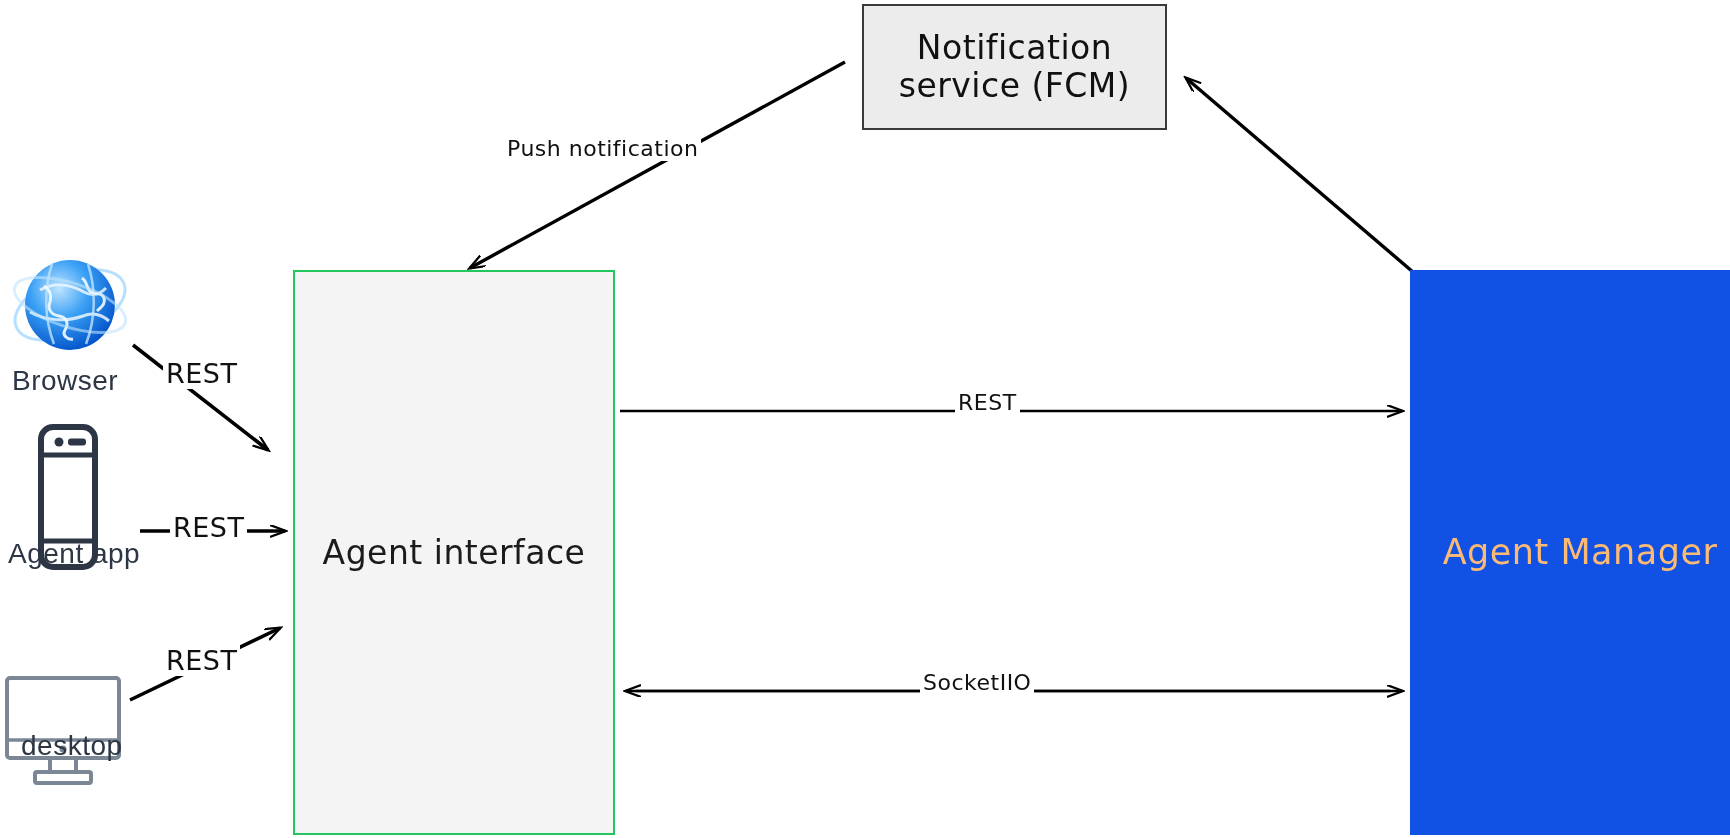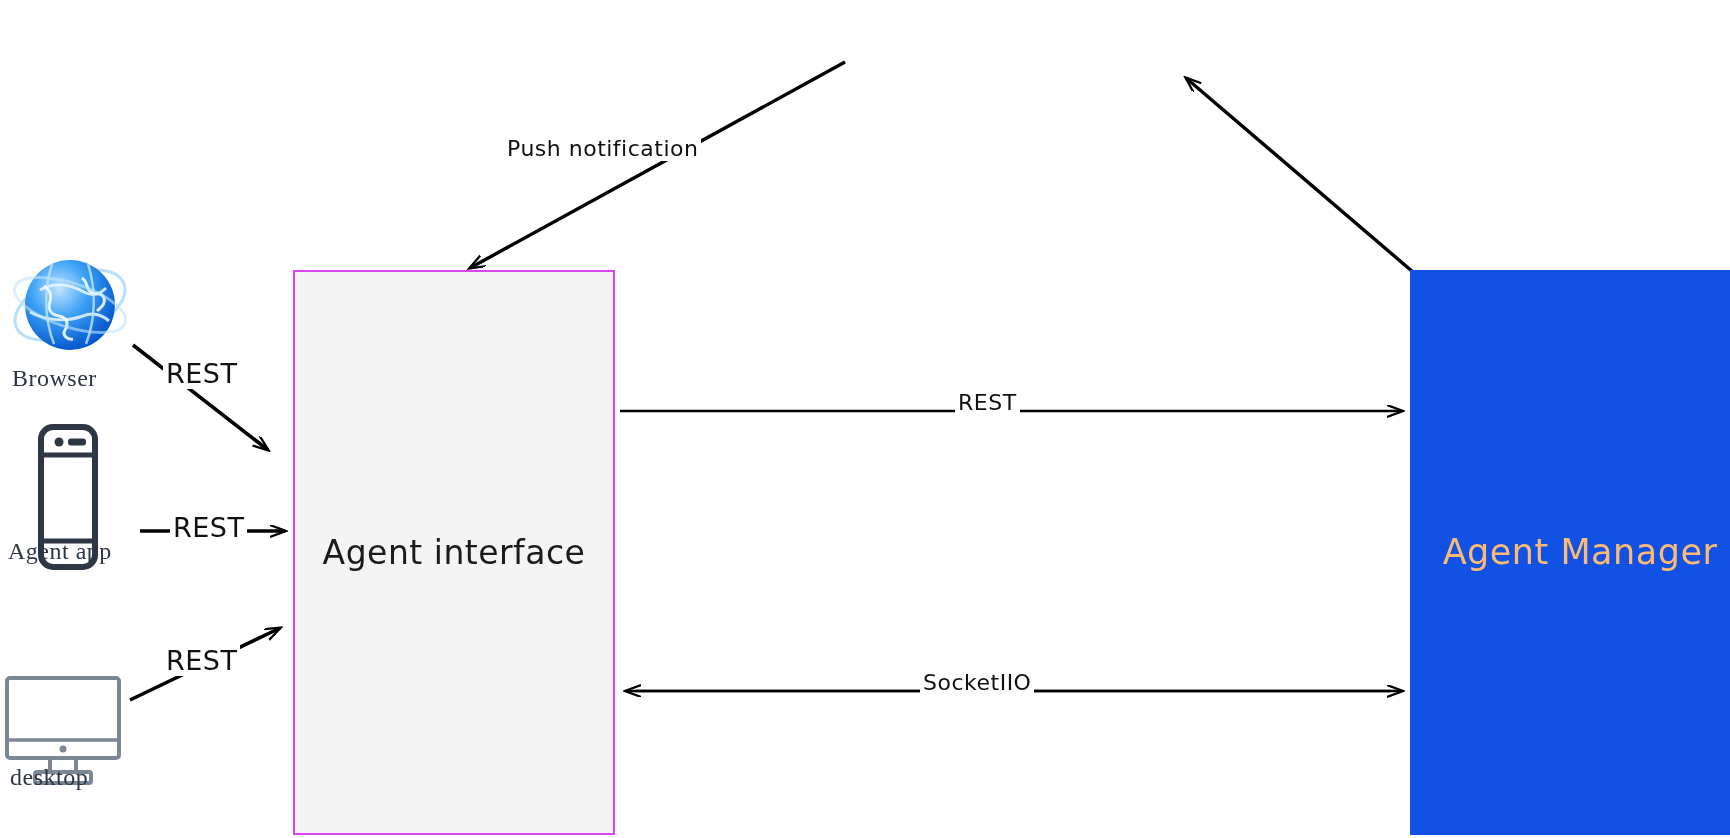--- a/index.html
+++ b/index.html
@@ -19,21 +19,21 @@
   }
   
   #notif-box{
     left:862px;top:4px;width:305px;height:126px;
     background:#ececec;border:2px solid #3b3b3b;
   }
   #notif-box .node-label{font-size:33px;color:#111;}
   
   #agent-interface-box{
     left:293px;top:270px;width:322px;height:565px;
-    background:#f4f4f4;border:2px solid #d946ef;
+    background:#f4f4f4;border:2px solid #22c55e;
   }
   #agent-interface-box .node-label{font-size:33px;color:#1b1b1b;}
   
   #agent-manager-box{
     left:1410px;top:270px;width:340px;height:565px;
     background:#1152e4;border:none;
   }
   #agent-manager-box .node-label{font-size:35px;color:#fdba74;}
 
   
@@ -42,22 +42,22 @@
     font-family:"DejaVu Sans", sans-serif;
     font-size:22px;color:#111;
     background:#fff;padding:0 3px;white-space:nowrap;
     letter-spacing:.5px;
   }
   .edge-label.small{font-size:27px;}
 
   
   .device-caption{
     position:absolute;
-    font-family:Liberation Serif, serif;
-    font-size:24px;color:#2d3645;white-space:nowrap;
+    font-family:Liberation Sans, sans-serif;
+    font-size:28px;color:#2d3645;white-space:nowrap;
     letter-spacing:.5px;
   }
   .device-icon{position:absolute;}
   svg.lines{position:absolute;left:0;top:0;width:1730px;height:838px;pointer-events:none;}
 </style>
 </head>
 <body>
 
 <div id="canvas">
 
@@ -94,20 +94,24 @@
     <g>
       <line x1="620" y1="411" x2="1402" y2="411" stroke="#000" stroke-width="2.6" marker-end="url(#ah)"></line>
     </g>
 
     <g>
       <line x1="636" y1="691" x2="1402" y2="691" stroke="#000" stroke-width="2.6" marker-end="url(#ah)"></line>
       <line x1="1390" y1="691" x2="626" y2="691" stroke="#000" stroke-width="2.6" marker-end="url(#ahr)"></line>
     </g>
   </svg>
 
+  <div class="node" id="notif-box">
+    <span class="node-label">Notification
+service (FCM)</span>
+  </div>
 
   <div class="node" id="agent-interface-box">
     <span class="node-label">Agent interface</span>
   </div>
 
   <div class="node" id="agent-manager-box">
     <span class="node-label">Agent Manager</span>
   </div>
 
   <div class="edge-label" style="left:504px;top:136px;">Push notification</div>
@@ -158,15 +162,15 @@
   <div class="device-icon" style="left:4px;top:675px;width:118px;height:115px;">
     <svg width="118" height="115" viewBox="0 0 118 115" xmlns="http://www.w3.org/2000/svg">
       <rect x="3" y="3" width="112" height="80" rx="3" ry="3" fill="#ffffff" stroke="#7b8794" stroke-width="4"></rect>
       <line x1="5" y1="65" x2="113" y2="65" stroke="#7b8794" stroke-width="3.5"></line>
       <circle cx="59" cy="74" r="3.5" fill="#7b8794"></circle>
       <line x1="46" y1="83" x2="46" y2="98" stroke="#7b8794" stroke-width="4"></line>
       <line x1="72" y1="83" x2="72" y2="98" stroke="#7b8794" stroke-width="4"></line>
       <rect x="31" y="97" width="56" height="11" rx="2" fill="#ffffff" stroke="#7b8794" stroke-width="4"></rect>
     </svg>
   </div>
-  <div class="device-caption" style="left:10px;top:730px;margin-top:34px;">desktop</div>
+  <div class="device-caption" style="left:21px;top:730px;">desktop</div>
 
 </div>
 
 </body></html>

